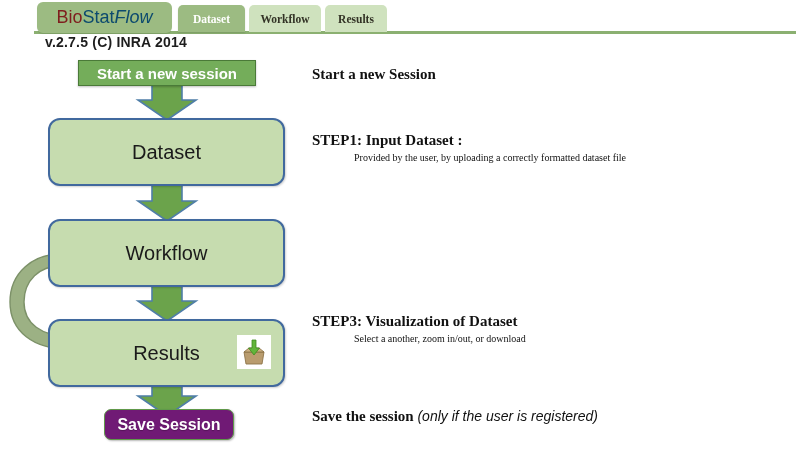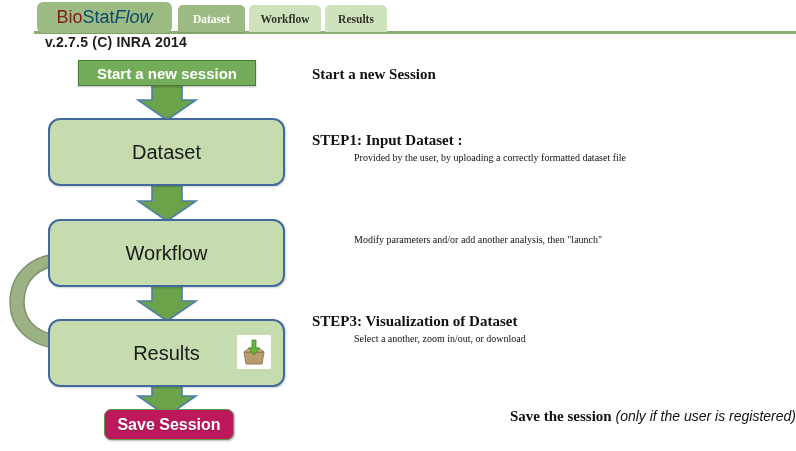--- a/index.html
+++ b/index.html
@@ -147,21 +147,21 @@
     background: #ffffff;
     display: block;
   }
 
   #btn-save {
     position: absolute;
     left: 104px;
     top: 365px;
     width: 128px;
     height: 29px;
-    background: #be185d;
+    background: #701a75;
     border: 1px solid #60994a;
     border-radius: 7px;
     display: flex;
     align-items: center;
     justify-content: center;
     color: #ffffff;
     font-family: "Liberation Sans", sans-serif;
     font-weight: bold;
     font-size: 16px;
     text-shadow: 0 1px 1px rgba(0,0,0,0.25);
@@ -185,21 +185,21 @@
     font-size: 10px;
     color: #111111;
     margin-top: 3px;
     margin-left: 42px;
     white-space: nowrap;
   }
   #blk-start  { top: 66px; }
   #blk-step1  { top: 132px; }
   #blk-step2  { top: 231px; }
   #blk-step3  { top: 313px; }
-  #blk-save   { top: 408px; text-align: right; }
+  #blk-save   { top: 408px; }
 
   #save-note {
     font-family: "Liberation Sans", sans-serif;
     font-style: italic;
     font-weight: normal;
     font-size: 14px;
     color: #111111;
   }
 </style>
 </head>
@@ -284,21 +284,20 @@
   <div id="blk-start" class="desc-block">
     <div class="desc-head">Start a new Session</div>
   </div>
 
   <div id="blk-step1" class="desc-block">
     <div class="desc-head">STEP1: Input Dataset :</div>
     <div class="desc-sub">Provided by the user, by uploading a correctly formatted dataset file</div>
   </div>
 
   <div id="blk-step2" class="desc-block">
-    <div class="desc-sub">Modify parameters and/or add another analysis, then "launch"</div>
   </div>
 
   <div id="blk-step3" class="desc-block">
     <div class="desc-head">STEP3: Visualization of Dataset</div>
     <div class="desc-sub">Select a another, zoom in/out, or download</div>
   </div>
 
   <div id="blk-save" class="desc-block">
     <div class="desc-head">
       <span>Save the session</span>

